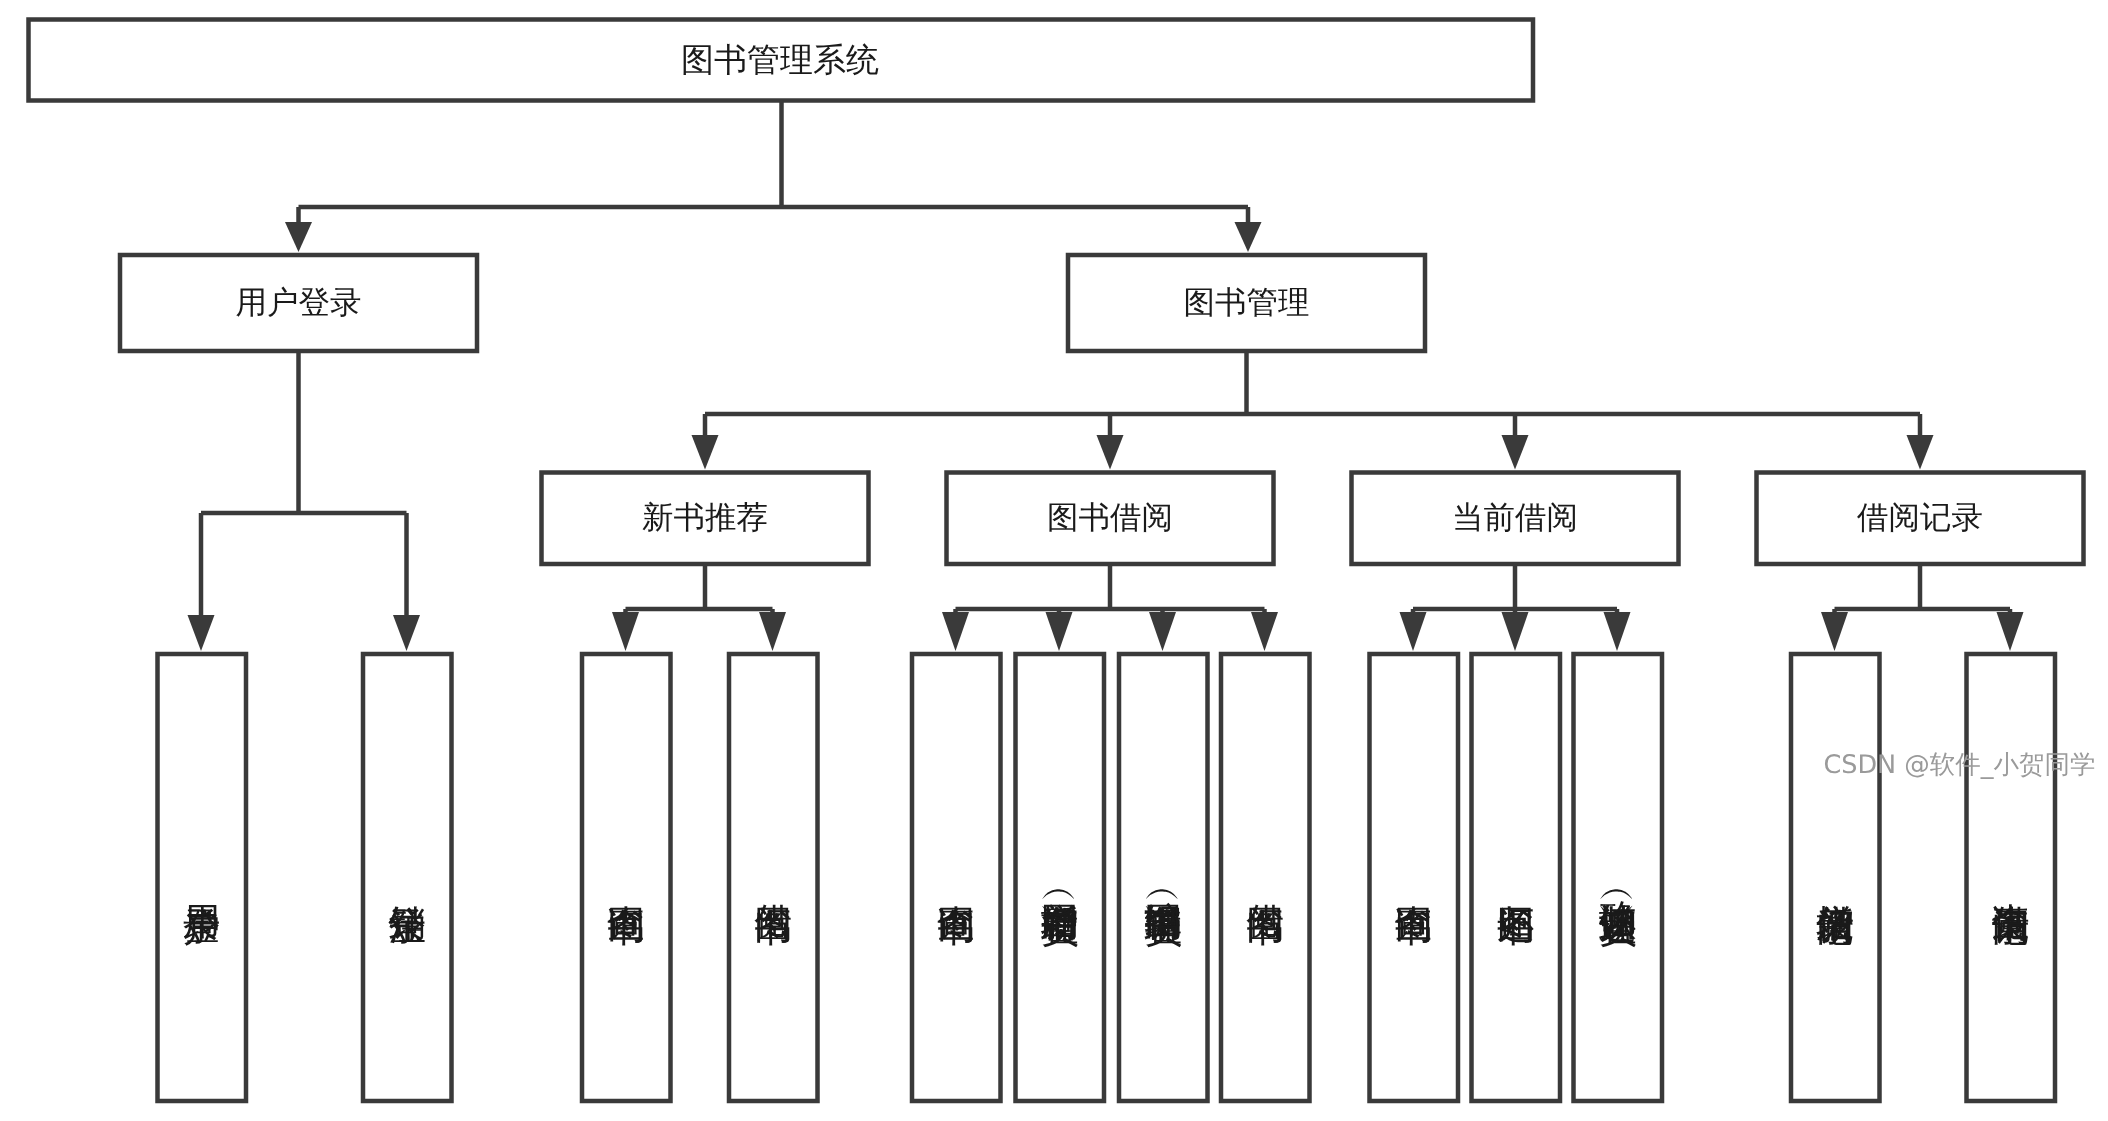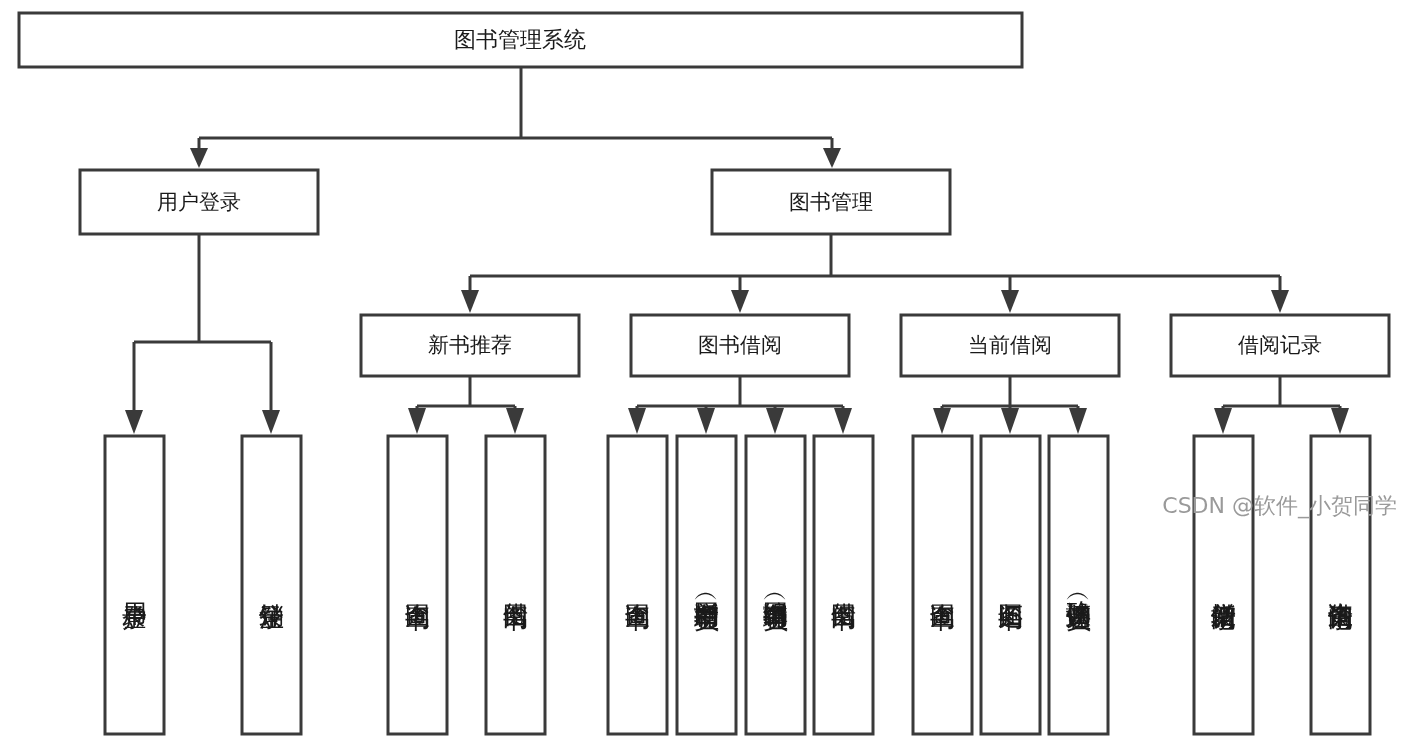--- a/index.html
+++ b/index.html
@@ -69,21 +69,21 @@
     display: flex;
     align-items: center;
     justify-content: center;
     pointer-events: none;
   }
   .watermark {
     position: absolute;
     right: 8px;
     bottom: 6px;
     font-family: "DejaVu Sans", "Liberation Sans", sans-serif;
-    font-size: 22px;
+    font-size: 17px;
     color: #9a9a9a;
     white-space: nowrap;
   }
 </style>
 </head>
 <body>
 
 <div id="diagram-root">
 
   <svg class="diagram-canvas" viewBox="0 0 1405 747" xmlns="http://www.w3.org/2000/svg">

